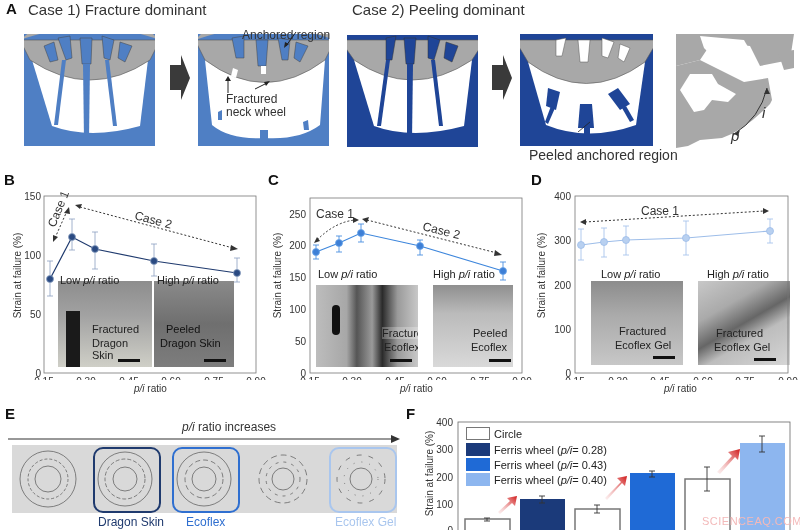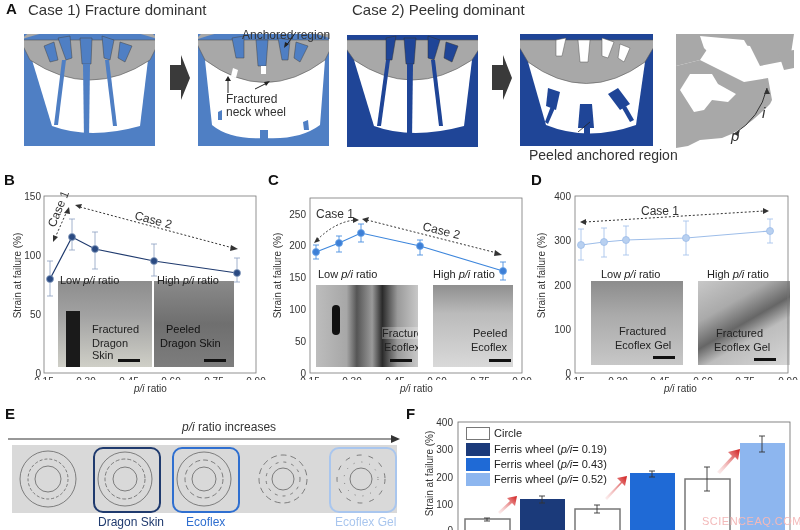--- a/index.html
+++ b/index.html
@@ -10,21 +10,21 @@
   .ann{position:absolute;font-size:12px;color:#333;white-space:nowrap;}
   svg text{font-family:"Liberation Sans",sans-serif;}
   .photo{position:absolute;background:linear-gradient(180deg,#9a9a9a 0%,#b9b9b9 40%,#d2d2d2 100%);overflow:hidden;}
   .photo .lbl{position:absolute;font-size:11px;color:#222;line-height:12px;}
   .photo .bar{position:absolute;height:3px;background:#111;}
   .inset-title{position:absolute;font-size:11px;color:#222;white-space:nowrap;}
   .inset-title i{font-style:italic;}
   .e-strip{position:absolute;left:12px;top:445px;width:385px;height:68px;background:#d9d9d9;}
   .ring-box{position:absolute;border-radius:10px;border:2px solid;}
   .e-name{position:absolute;font-size:12px;white-space:nowrap;}
-  .legend-item{position:absolute;font-size:11px;color:#222;white-space:nowrap;display:flex;align-items:flex-start;}
+  .legend-item{position:absolute;font-size:11px;color:#222;white-space:nowrap;display:flex;align-items:center;}
   .legend-swatch{width:24px;height:13px;margin-right:4px;box-sizing:border-box;}
   .watermark{position:absolute;font-size:11px;color:#f3b9b9;letter-spacing:0.5px;}
 </style>
 </head>
 <body>
 
 <div class="plabel" style="left:6px;top:0px;">A</div>
 <div class="title" style="left:28px;top:1px;">Case 1) Fracture dominant</div>
 <div class="title" style="left:352px;top:1px;">Case 2) Peeling dominant</div>
 
@@ -477,27 +477,27 @@
 </svg>
 
 <div class="legend-item" style="left:466px;top:427px;">
     <span class="legend-swatch" style="background:#fff;border:1.5px solid #777;"></span>
     <span>Circle</span>
   </div>
 <div class="legend-item" style="left:466px;top:443px;">
     <span class="legend-swatch" style="background:#1b3a7a;"></span>
     <span>Ferris wheel (</span>
     <i>p/i</i>
-    <span> = 0.19)</span>
+    <span> = 0.28)</span>
   </div>
 <div class="legend-item" style="left:466px;top:458px;">
     <span class="legend-swatch" style="background:#1f6ad6;"></span>
     <span>Ferris wheel (</span>
     <i>p/i</i>
     <span> = 0.43)</span>
   </div>
 <div class="legend-item" style="left:466px;top:473px;">
     <span class="legend-swatch" style="background:#8db6ef;"></span>
     <span>Ferris wheel (</span>
     <i>p/i</i>
-    <span> = 0.52)</span>
+    <span> = 0.40)</span>
   </div>
 <div class="watermark" style="left:702px;top:515px;">SCIENCEAQ.COM</div>
 
 </body></html>

